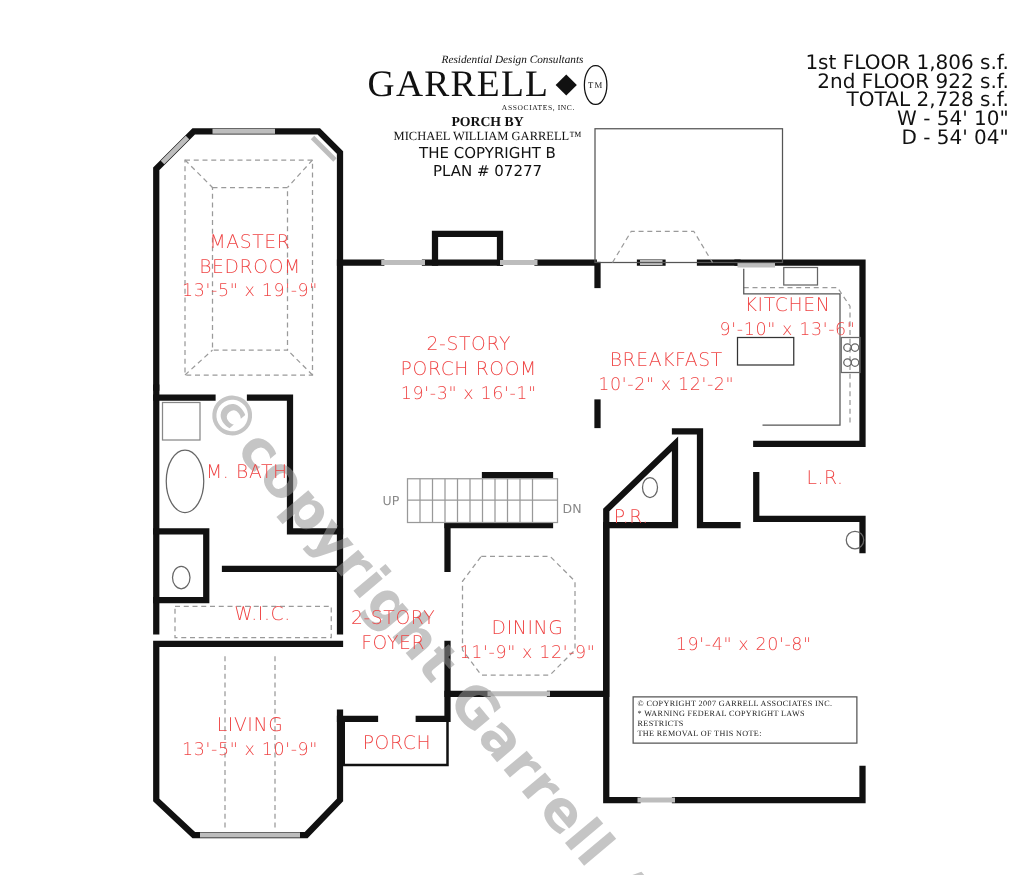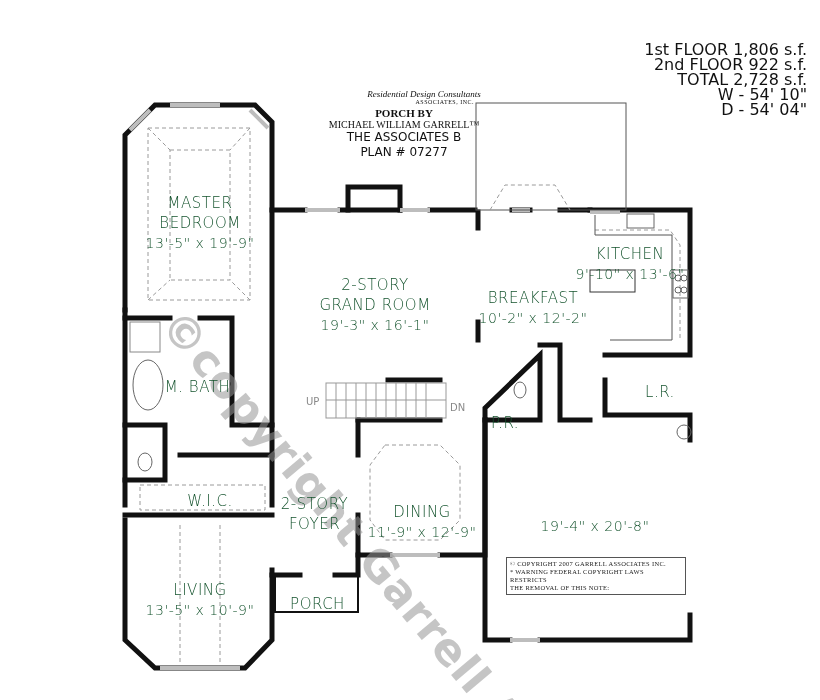--- a/index.html
+++ b/index.html
@@ -1,30 +1,30 @@
 <!DOCTYPE html>
 <html><head>
 <meta charset="utf-8">
 <style>
   html, body { margin:0; padding:0; background:#ffffff; }
   body { width:820px; height:700px; position:relative; overflow:hidden; font-family:"DejaVu Sans", sans-serif; color:#111; }
   #plan { position:absolute; left:0; top:0; }
-  .title-block { position:absolute; left:304px; top:42px; width:200px; text-align:center;margin-top:47px; }
+  .title-block { position:absolute; left:290px; top:42px; width:200px; text-align:center; }
   .brand-tag { font-family:"Liberation Serif", serif; font-style:italic; font-size:9px; margin-left:40px; }
   .brand { font-family:"Liberation Serif", serif; font-size:30px; letter-spacing:1px; line-height:28px; display:inline-flex; align-items:center; gap:4px; }
   .brand-diamond { width:12px; height:12px; background:#111; transform:rotate(45deg); display:inline-block; margin:0 4px; }
   .brand-tm { font-size:7px; border:1px solid #111; border-radius:50%; padding:1px 2px; }
   .brand-sub { font-family:"Liberation Serif", serif; font-size:6px; text-align:right; padding-right:30px; letter-spacing:0.5px; }
   .design-by { font-family:"Liberation Serif", serif; font-size:11px; font-weight:bold; margin-top:2px; }
   .designer { font-family:"Liberation Serif", serif; font-size:10px; }
   .plan-line { font-family:"DejaVu Sans", sans-serif; font-size:12px; line-height:15px; }
   .url { font-size:11px; font-weight:bold; }
   .stats { position:absolute; left:640px; top:42px; width:175px; text-align:right; font-size:16px; line-height:15px; }
   .stats div { padding-right:8px; }
-  .room-label { position:absolute; text-align:center; font-family:"DejaVu Sans", sans-serif; font-size:15px; color:#14532d; line-height:20px; letter-spacing:0.5px; font-weight:300;margin-top:10px; }
+  .room-label { position:absolute; text-align:center; font-family:"DejaVu Sans", sans-serif; font-size:15px; color:#ef4444; line-height:20px; letter-spacing:0.5px; font-weight:300; }
   .room-label .dim { font-size:14px; }
   .small-label { position:absolute; font-size:10px; color:#888; }
   .note { position:absolute; left:506px; top:557px; width:172px; border:1px solid #555; padding:2px 3px; font-family:"Liberation Serif", serif; font-size:6.5px; line-height:8px; color:#222; letter-spacing:0.3px; }
   .watermark { position:absolute; left:190px; top:300px; transform:rotate(50deg); transform-origin:left top; font-size:44px; font-weight:bold; color:rgba(150,150,150,0.55); white-space:nowrap; letter-spacing:1px; pointer-events:none; }
 </style>
 </head>
 <body>
 
 <svg id="plan" width="820" height="700" viewBox="0 0 820 700" xmlns="http://www.w3.org/2000/svg">
   <g fill="none" stroke="#111" stroke-width="5" stroke-linecap="square">
@@ -117,44 +117,49 @@
   <ellipse cx="145" cy="462" rx="7" ry="9" fill="none" stroke="#666" stroke-width="1"></ellipse>
   <ellipse cx="520" cy="390" rx="6" ry="8" fill="none" stroke="#666" stroke-width="1"></ellipse>
 
   <circle cx="684" cy="432" r="7" fill="none" stroke="#666" stroke-width="1"></circle>
 </svg>
 
 <div class="watermark">©copyright Garrell Associates, Inc</div>
 
 <div class="title-block">
   <div class="brand-tag">Residential Design Consultants</div>
+  <div class="brand">
+    <span>GARRELL</span>
+    <span class="brand-diamond"></span>
+    <span class="brand-tm">TM</span>
+  </div>
   <div class="brand-sub">ASSOCIATES, INC.</div>
   <div class="design-by">PORCH BY</div>
   <div class="designer">MICHAEL WILLIAM GARRELL™</div>
-  <div class="plan-line">THE ASSOCIATES B</div>
+  <div class="plan-line">THE COPYRIGHT B</div>
   <div class="plan-line">PLAN # 07277</div>
 </div>
 
 <div class="stats">
   <div>1st FLOOR  1,806 s.f.</div>
   <div>2nd FLOOR   922 s.f.</div>
   <div>TOTAL  2,728 s.f.</div>
   <div>W - 54' 10"</div>
   <div>D - 54' 04"</div>
 </div>
 
 <div class="room-label" style="left:130px;top:183px;width:140px;">
   <div>MASTER</div>
   <div>BEDROOM</div>
   <div class="dim">13'-5" x 19'-9"</div>
 </div>
 
 <div class="room-label" style="left:290px;top:265px;width:170px;">
   <div>2-STORY</div>
-  <div>GRAND ROOM</div>
+  <div>PORCH ROOM</div>
   <div class="dim">19'-3" x 16'-1"</div>
 </div>
 
 <div class="room-label" style="left:560px;top:234px;width:140px;">
   <div>KITCHEN</div>
   <div class="dim">9'-10" x 13'-6"</div>
 </div>
 
 <div class="room-label" style="left:478px;top:278px;width:110px;">
   <div>BREAKFAST</div>

